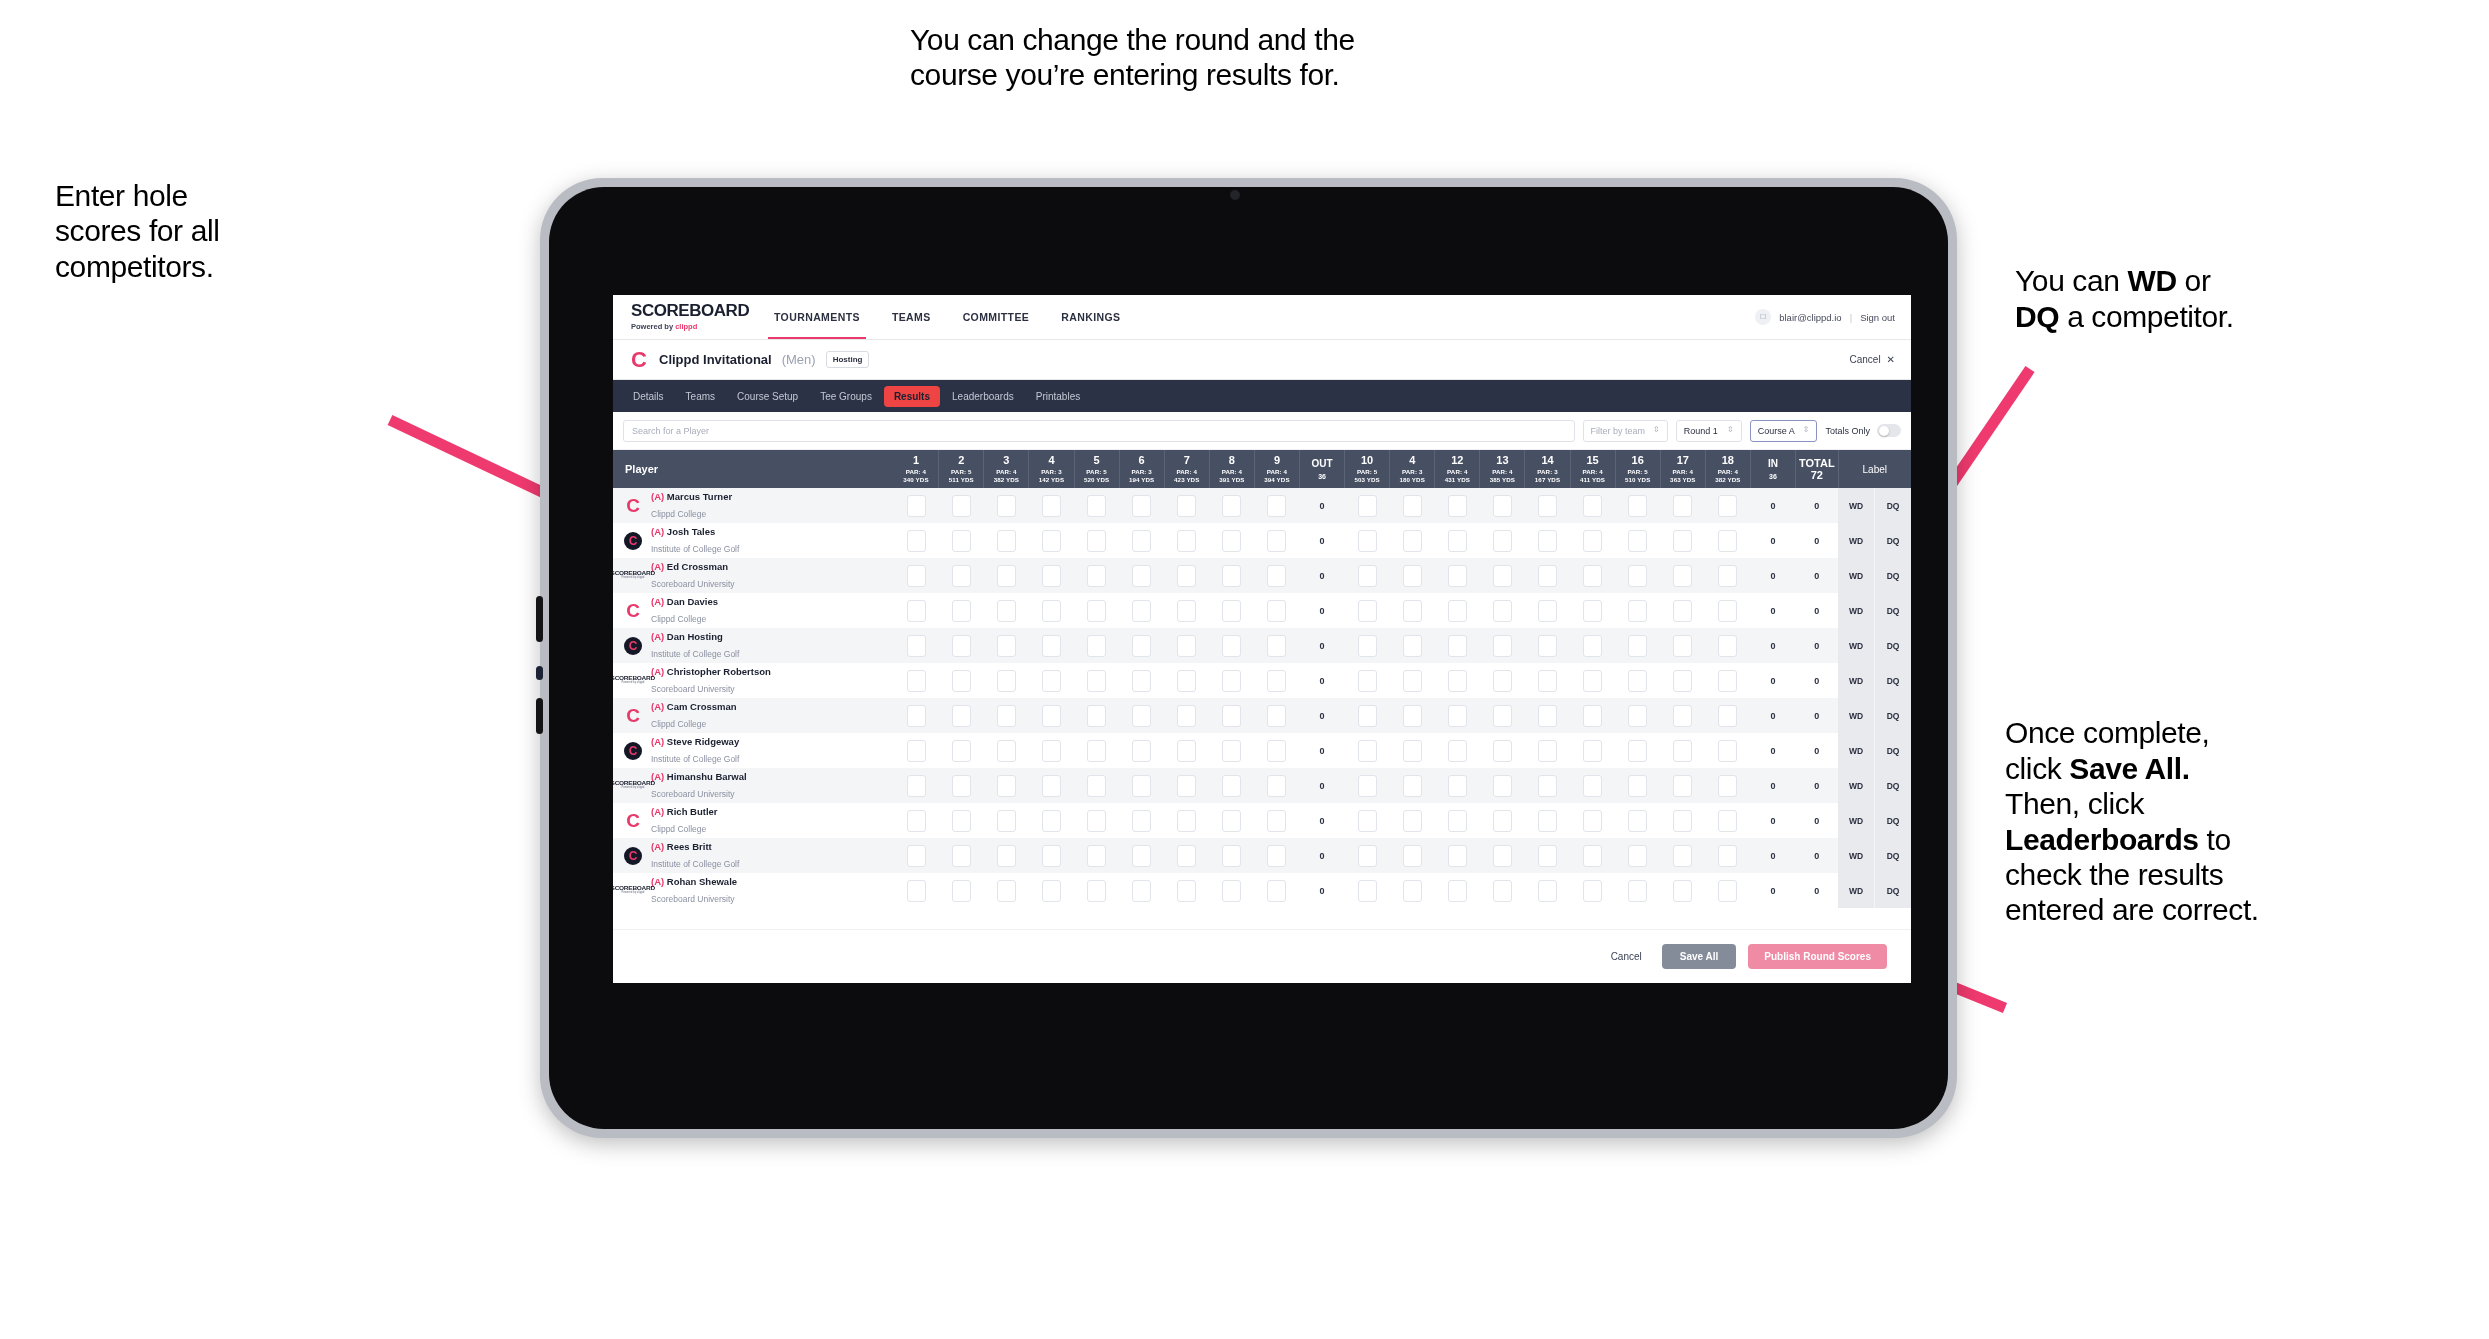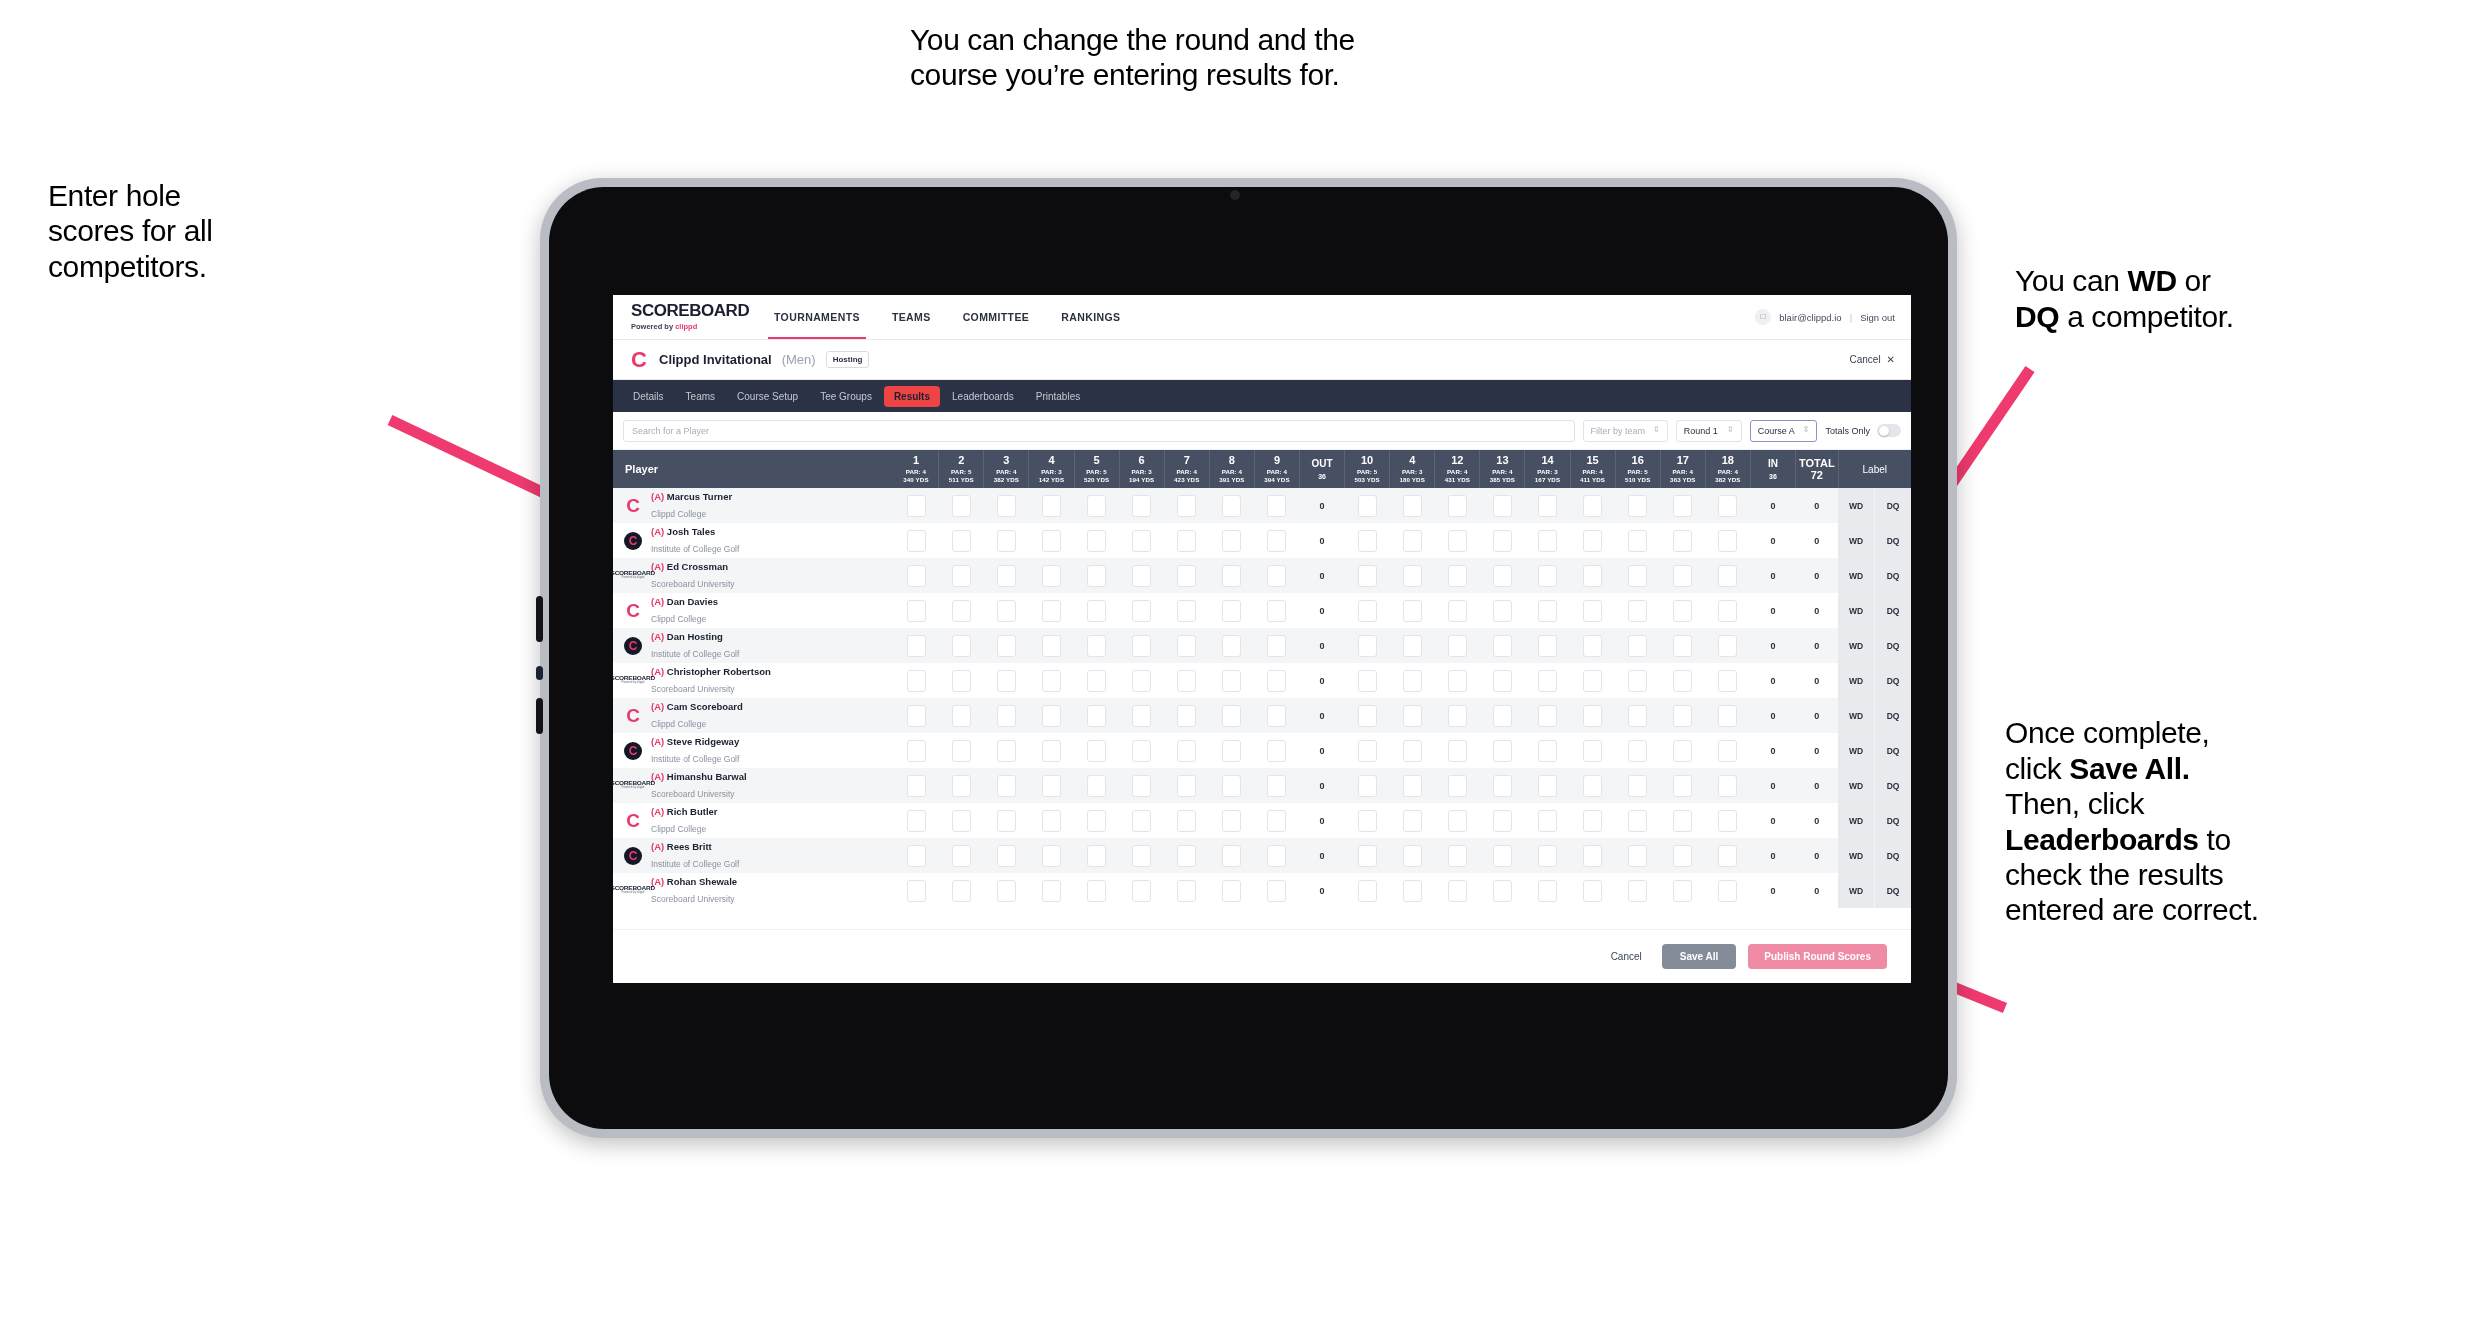--- a/index.html
+++ b/index.html
@@ -15,21 +15,21 @@
   .anno {
     position: absolute;
     color: #000;
     font-family: "Liberation Sans", sans-serif;
     font-size: 30px;
     line-height: 1.18;
     letter-spacing: -0.4px;
     white-space: pre-line;
   }
   .anno b { font-weight: 700; }
-  #anno-left   { left: 48px;  top: 178px; width: 420px; }
+  #anno-left   { left: 55px;  top: 178px; width: 420px; }
   #anno-top    { left: 910px; top: 22px;  width: 960px; text-align: left; }
   #anno-wd     { left: 2015px; top: 228px; width: 470px; }
   #anno-save   { left: 2005px; top: 680px; width: 480px; }
 
   .arrow { position: absolute; pointer-events: none; }
 
   
   #tablet {
     position: absolute;
     left: 540px; top: 178px;
@@ -712,21 +712,21 @@
                 </div>
               </td>
             </tr>
             <tr>
               <td class="player-cell">
                 <div class="prow">
                   <div class="team-logo">
                     <div class="logo-plain">C</div>
                   </div>
                   <div class="pinfo">
-                    <div class="pname"><span class="amateur">(A)</span> <span>Cam Scoreboard</span></div>
+                    <div class="pname"><span class="amateur">(A)</span> <span>Cam Crossman</span></div>
                     <div class="pteam">Clippd College</div>
                   </div>
                 </div>
               </td>
               <td class="scorecell"><input type="text" value="" style=""></td>
               <td class="scorecell"><input type="text" value="" style=""></td>
               <td class="scorecell"><input type="text" value="" style=""></td>
               <td class="scorecell"><input type="text" value="" style=""></td>
               <td class="scorecell"><input type="text" value="" style=""></td>
               <td class="scorecell"><input type="text" value="" style=""></td>

